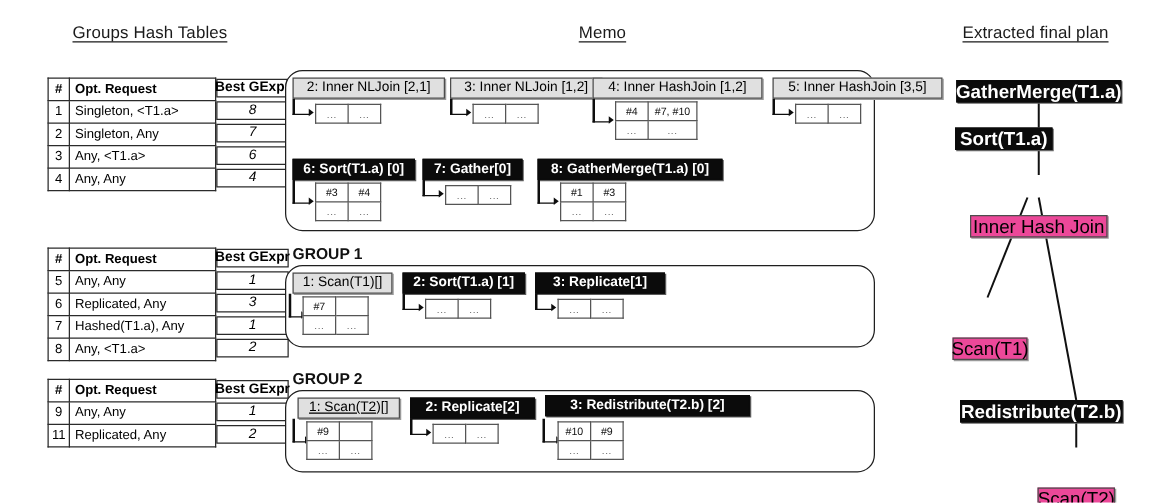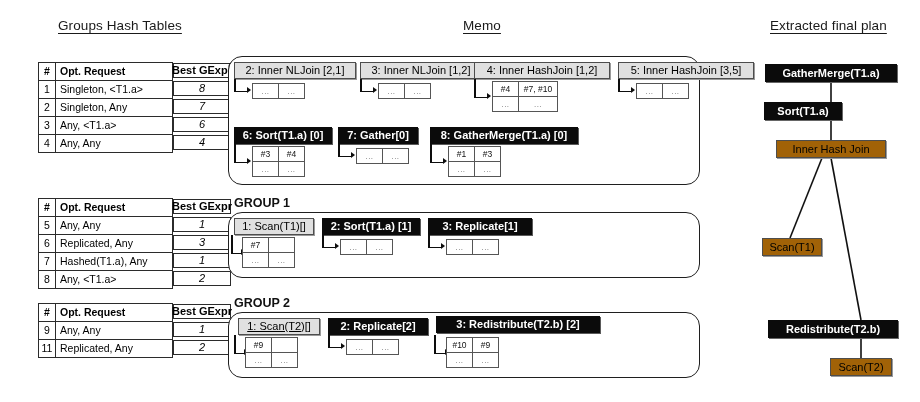--- a/index.html
+++ b/index.html
@@ -102,28 +102,28 @@
   .elbow .head{
     position:absolute;width:0;height:0;
     border-top:3.2px solid transparent;
     border-bottom:3.2px solid transparent;
     border-left:4.4px solid #0d0d0d;
   }
 
   
   .plan-node{
     position:absolute;box-sizing:border-box;
-    font-size:11px;line-height:15px;height:18px;
+    font-size:15px;line-height:15px;height:18px;
     display:flex;align-items:center;justify-content:center;
     white-space:nowrap;padding:0 6px;
   }
   .plan-node.dark{background:#0b0b0b;color:#fff;font-weight:700;
                   border:1.4px solid #0b0b0b;box-shadow:1px 1px 0 #666;}
-  .plan-node.light{background:#a16207;color:#000;font-weight:400;
-                   border:1.4px solid #4d4d4d;box-shadow:1px 1px 0 #9a9a9a;}
+  .plan-node.light{background:#ec4899;color:#000;font-weight:400;
+                   border:1.4px solid #4d4d4d;box-shadow:1px 1px 0 #9a9a9a;margin-top:32px;}
   svg.plan-edges{position:absolute;left:0;top:0;overflow:visible;}
 </style>
 </head>
 <body>
 
 <div class="abs sec-title" style="left:58px;top:18px;">Groups Hash Tables</div>
 
 <div class="abs sec-title" style="left:463px;top:18px;">Memo</div>
 
 <div class="abs sec-title" style="left:770px;top:18px;">Extracted final plan</div>

